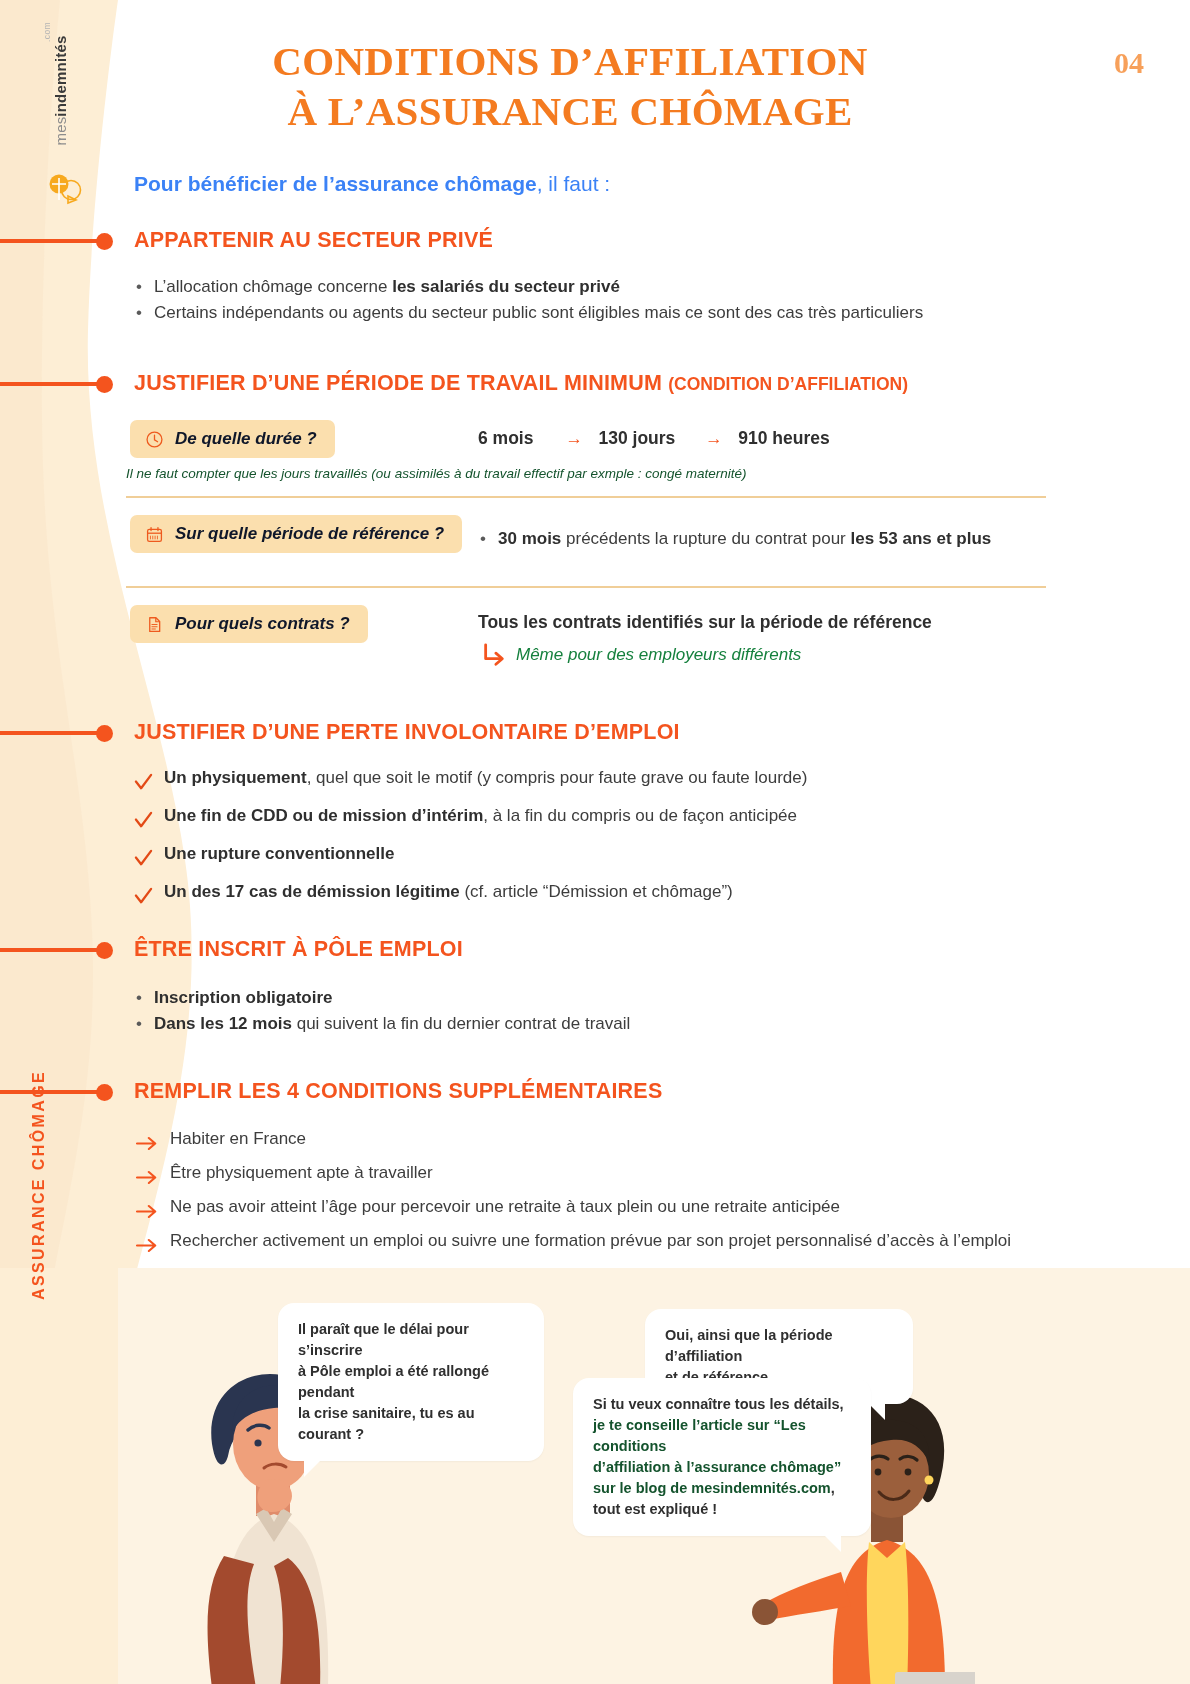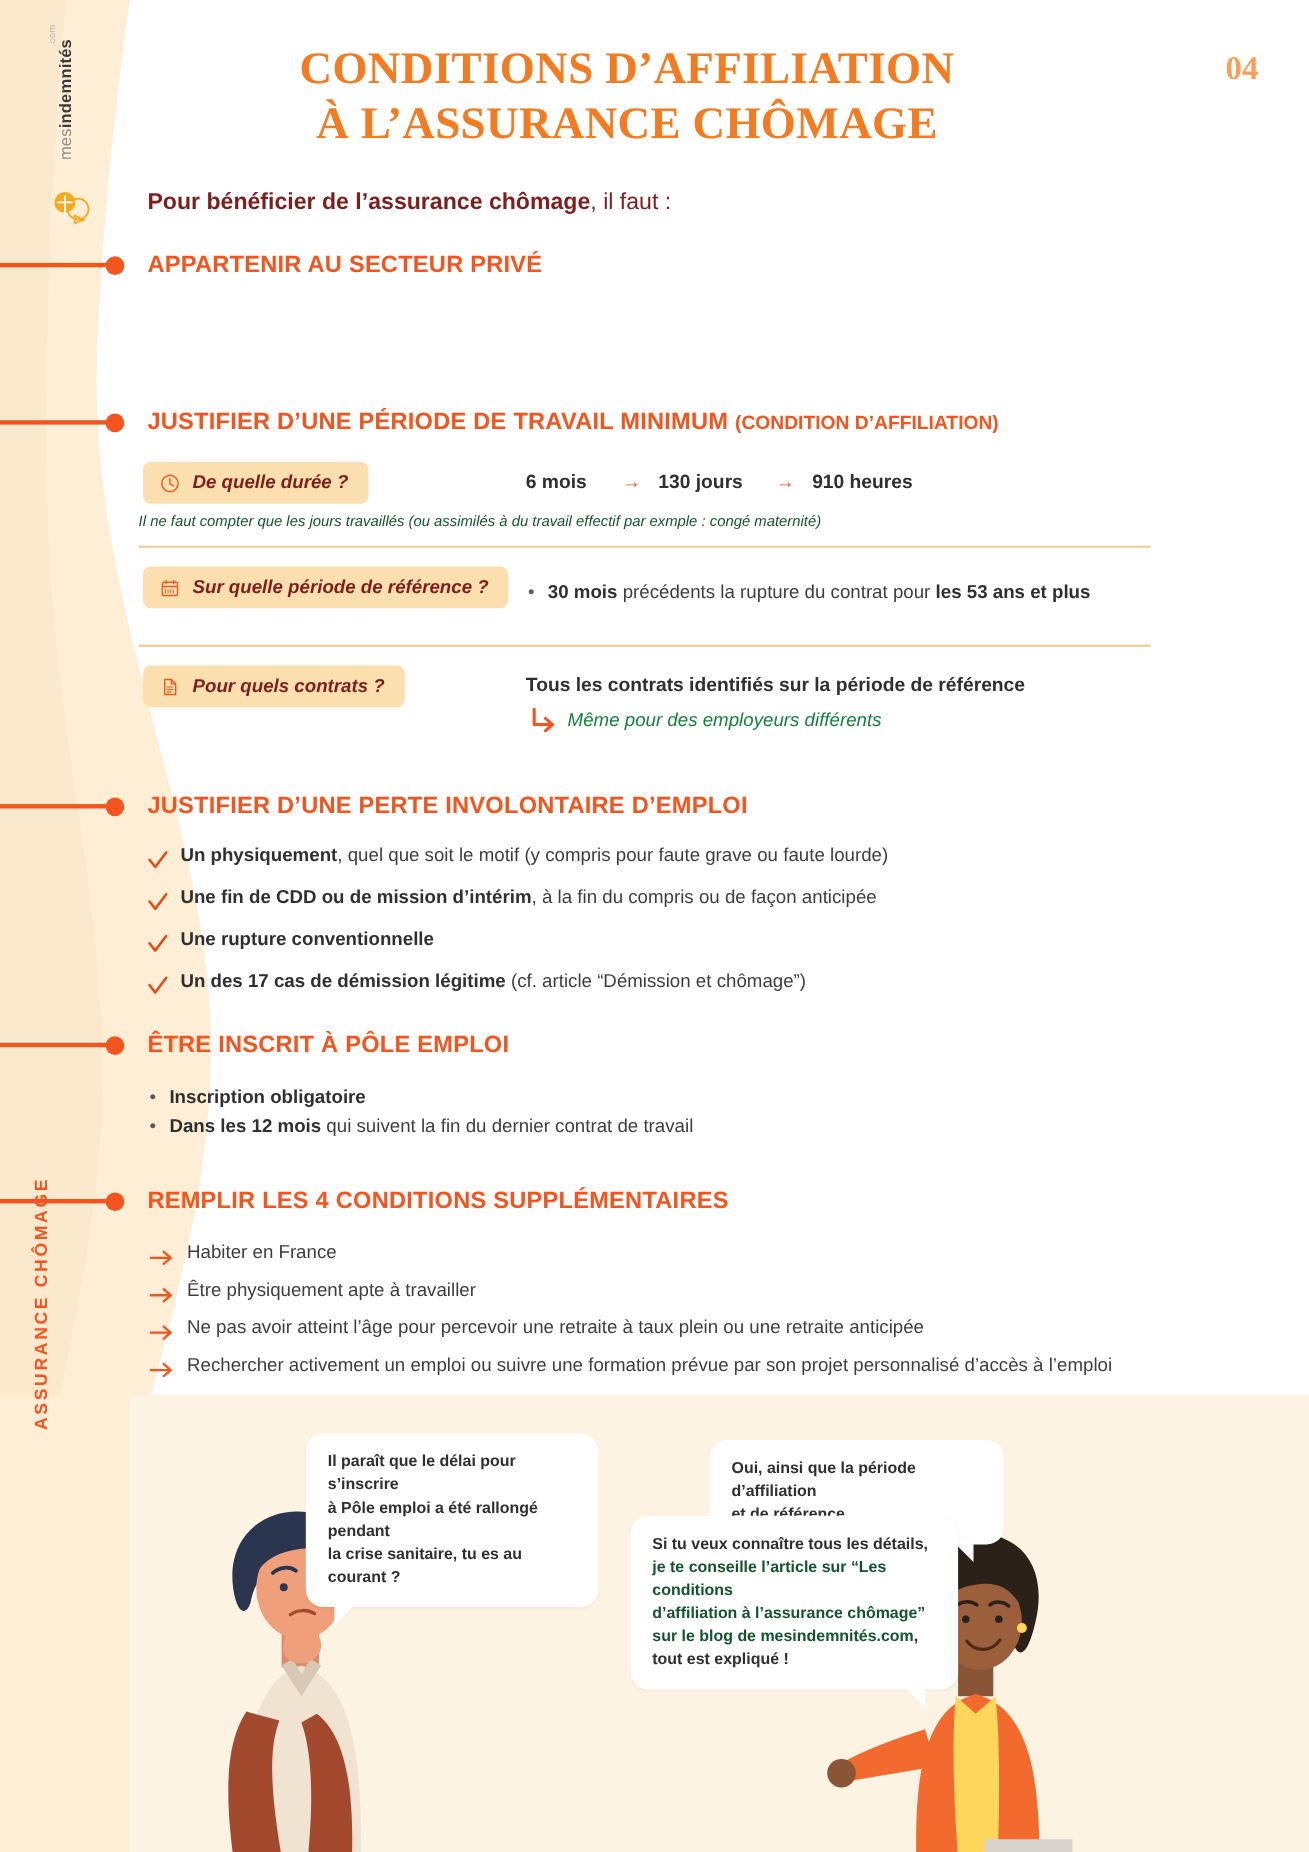--- a/index.html
+++ b/index.html
@@ -109,21 +109,21 @@
     color: #F7A05A;
     font-family: "Liberation Serif", serif;
     font-weight: 700;
     font-size: 30px;
   }
 
   .intro {
     position: absolute;
     left: 134px; top: 172px;
     font-size: 21px;
-    color: #7f1d1d;
+    color: #3b82f6;
     z-index: 4;
   }
   .intro b { font-weight: 700; }
 
   
   .sec {
     position: absolute;
     left: 0;
     width: 1190px;
     z-index: 4;
@@ -179,21 +179,21 @@
     position: absolute;
     display: inline-flex;
     align-items: center;
     gap: 11px;
     background: #FBDFAE;
     border-radius: 7px;
     padding: 9px 18px 9px 15px;
     z-index: 5;
   }
   .badge .lbl {
-    color: #7f1d1d;
+    color: #0f172a;
     font-weight: 700;
     font-style: italic;
     font-size: 17px;
     white-space: nowrap;
   }
   .badge svg { display: block; }
 
   .rowtext {
     position: absolute;
     font-size: 17.5px;
@@ -339,20 +339,30 @@
   <div class="intro">
     <b>Pour bénéficier de l’assurance chômage</b><span>, il faut :</span>
   </div>
 
   <div class="sec" style="top:228px">
     <div class="sec-rule"></div>
     <div class="sec-dot"></div>
     <div class="sec-title">APPARTENIR AU SECTEUR PRIVÉ</div>
   </div>
 
+  <div class="blk" style="left:134px; top:274px; width:900px;">
+    <ul class="bul">
+      <li>
+        <span>L’allocation chômage concerne </span><b>les salariés du secteur privé</b>
+      </li>
+      <li>
+        <span>Certains indépendants ou agents du secteur public sont éligibles mais ce sont des cas très particuliers</span>
+      </li>
+    </ul>
+  </div>
 
   <div class="sec" style="top:371px">
     <div class="sec-rule"></div>
     <div class="sec-dot"></div>
     <div class="sec-title"><span>JUSTIFIER D’UNE PÉRIODE DE TRAVAIL MINIMUM </span><span class="sub">(CONDITION D’AFFILIATION)</span></div>
   </div>
 
   <div class="badge" style="left:130px; top:420px;">
     <span>
       <svg viewBox="0 0 22 22" width="19" height="19">

